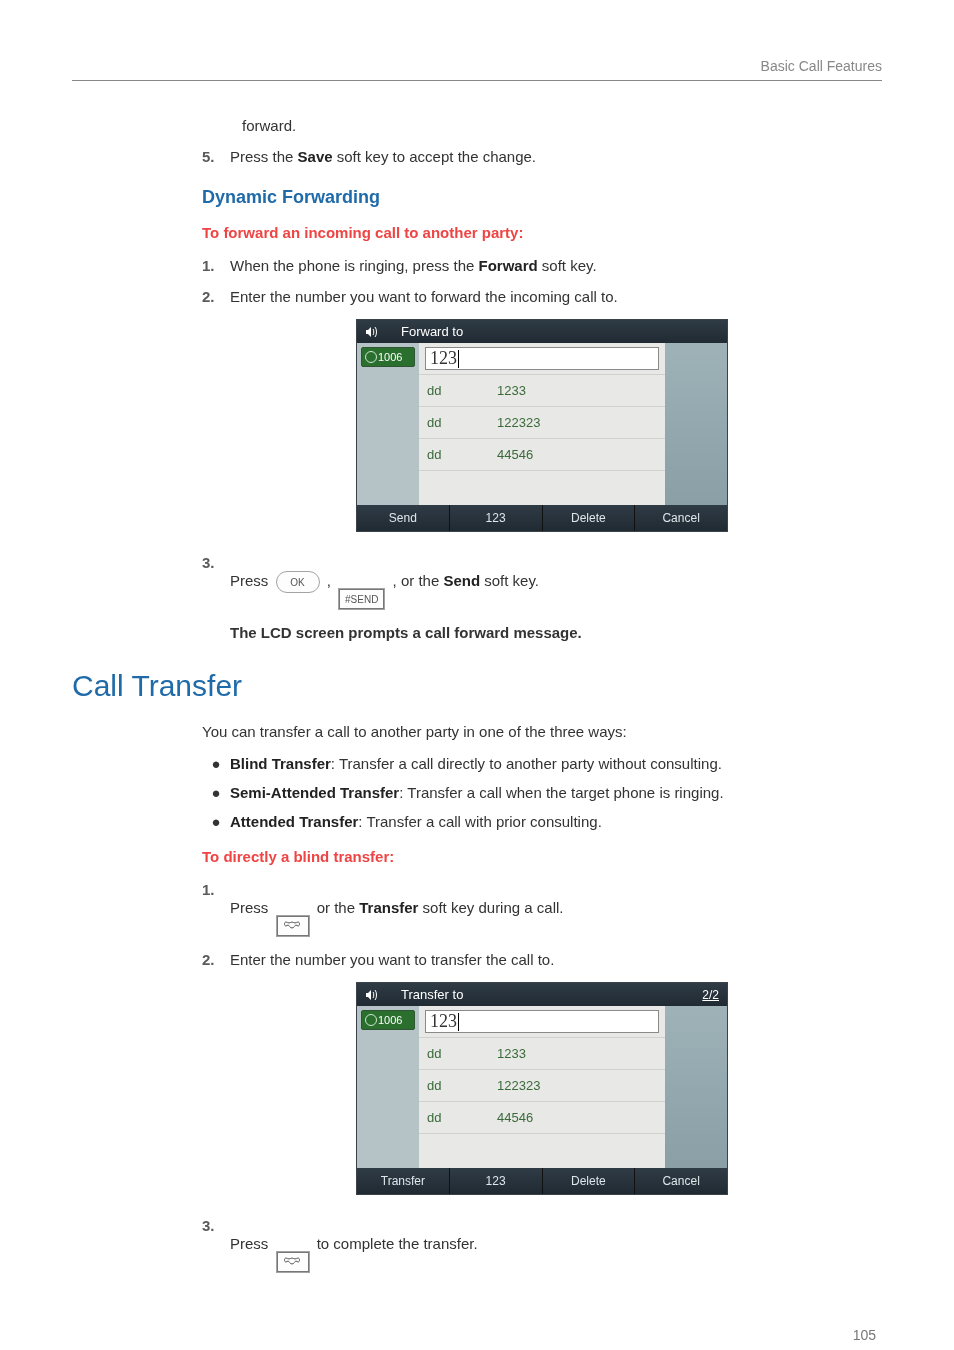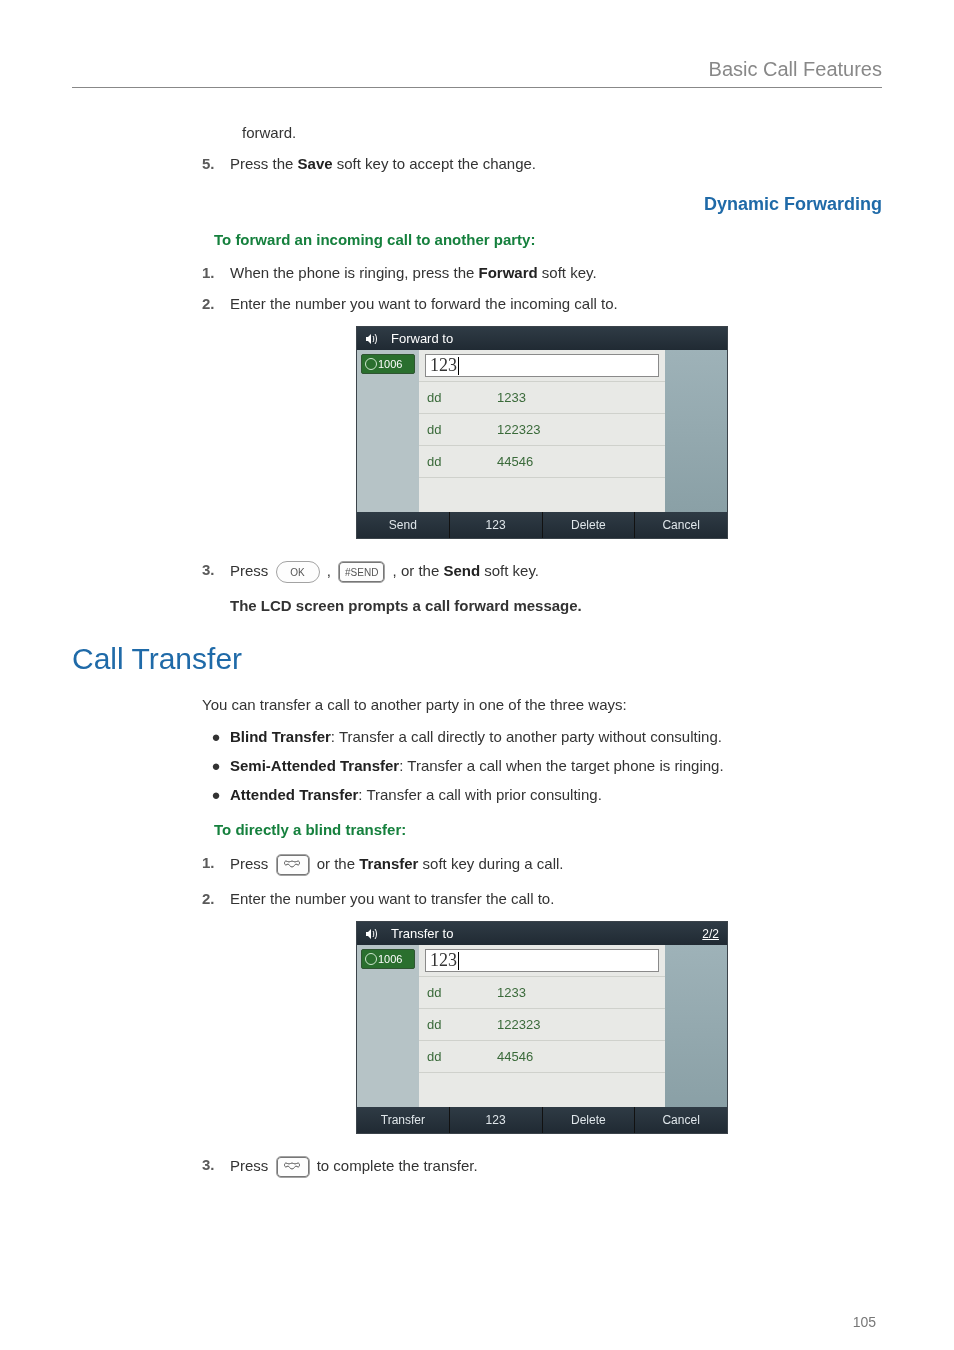--- a/index.html
+++ b/index.html
@@ -1,55 +1,55 @@
 <!DOCTYPE html>
 <html><head>
 <meta charset="utf-8">
 <style>
   html,body{margin:0;padding:0;background:#fff;color:#333;}
   body{width:954px;font-family:Arial,Helvetica,sans-serif;font-size:15px;}
   .page{padding:58px 72px 40px 72px;position:relative;min-height:1260px;}
-  .running-head{text-align:right;color:#888;font-size:20px;margin-bottom:6px;}
+  .running-head{text-align:right;color:#888;font-size:14px;margin-bottom:6px;}
   .rule{border:none;border-top:1px solid #888;margin:0 0 36px 0;}
   .content{margin-left:130px;}
   .indent-para{margin:0 0 14px 40px;}
   .list-row{display:flex;margin:0 0 14px 0;}
   .list-row .num{width:28px;font-weight:bold;color:#5a5a5a;}
   .list-row .txt{flex:1;}
   .bold{font-weight:bold;color:#222;}
-  .h3{color:#1f6aa8;font-size:18px;font-weight:bold;margin:22px 0 16px 0;text-align:right;}
-  .strong-line{font-weight:bold;color:#15803d;margin:0 0 16px 12px;}
+  .h3{color:#1f6aa8;font-size:18px;font-weight:bold;margin:22px 0 16px 0;}
+  .strong-line{font-weight:bold;color:#ef4444;margin:0 0 16px 0;}
   .h2{color:#1f6aa8;font-size:30px;font-weight:normal;margin:28px 0 20px 0;}
   .section-offset{margin-left:-130px;}
   .bul-row{display:flex;margin:0 0 12px 0;}
   .bul-row .dot{width:28px;text-align:center;}
   .bul-row .txt{flex:1;}
   .screenshot{width:370px;margin:12px auto 22px auto;border:1px solid #3b434a;background:#b6c3c6;font-family:Verdana,Geneva,sans-serif;}
   .s-title{display:flex;align-items:center;justify-content:space-between;background:linear-gradient(#2f3b45,#202a33);color:#fff;font-size:13px;padding:4px 8px;}
-  .s-title .lft{display:flex;align-items:center;gap:12px;}
+  .s-title .lft{display:flex;align-items:center;gap:22px;}
   .s-count{font-size:12px;text-decoration:underline;}
   .s-body{display:flex;}
   .s-side-l{width:62px;display:flex;flex-direction:column;}
   .s-tab{margin:4px;border:1px solid #2f5532;background:#2a6f2e;color:#fff;font-size:11px;text-align:left;padding:3px 20px 3px 16px;position:relative;border-radius:2px;}
   .s-tab::before{content:"";position:absolute;left:3px;top:3px;width:10px;height:10px;border:1px solid #cde7cf;border-radius:50%;}
   .s-side-r{width:62px;background:linear-gradient(#9eb2b8,#8aa0a6);}
   .s-mid{flex:1;background:#e8e9e6;}
   .s-input-row{padding:4px 6px;}
   .s-input{background:#fff;border:1px solid #8a8a8a;font-size:18px;font-family:"Times New Roman",serif;padding:0 4px;display:flex;align-items:center;}
   .cursor{display:inline-block;width:1px;height:18px;background:#000;margin-left:1px;}
   .s-row{display:flex;align-items:flex-start;border-top:1px solid #cfd1cc;padding:8px 8px;color:#3a6a3a;font-size:13px;}
   .s-row .c1{width:70px;}
   .s-row .c2{flex:1;}
   .s-soft{display:flex;background:linear-gradient(#2f3b45,#202a33);}
   .s-soft div{flex:1;text-align:center;color:#dfe6ea;border-right:1px solid #111;padding:6px 0;font-size:12px;}
   .s-soft div:last-child{border-right:none;}
   .keycap{display:inline-flex;align-items:center;justify-content:center;border:1px solid #a3a3a3;border-radius:5px;padding:0 6px;height:20px;font-size:10px;color:#555;background:#fdfdfd;vertical-align:middle;margin:0 3px;}
   .keycap.round{border-radius:12px;width:30px;}
-  .keycap.double{box-shadow:0 0 0 1px #777 inset;border-radius:5px;}
-  .footer-pg{position:absolute;bottom:28px;right:78px;color:#777;font-size:14px;}
+  .keycap.double{box-shadow:0 0 0 1px #777 inset;border-radius:0;margin-top:34px;}
+  .footer-pg{position:absolute;bottom:15px;right:78px;color:#777;font-size:14px;}
   .spk-ico svg{display:block;}
 </style>
 </head>
 <body>
 
 <div class="page">
   <div class="running-head">Basic Call Features</div>
   <hr class="rule">
 
   <div class="content">

